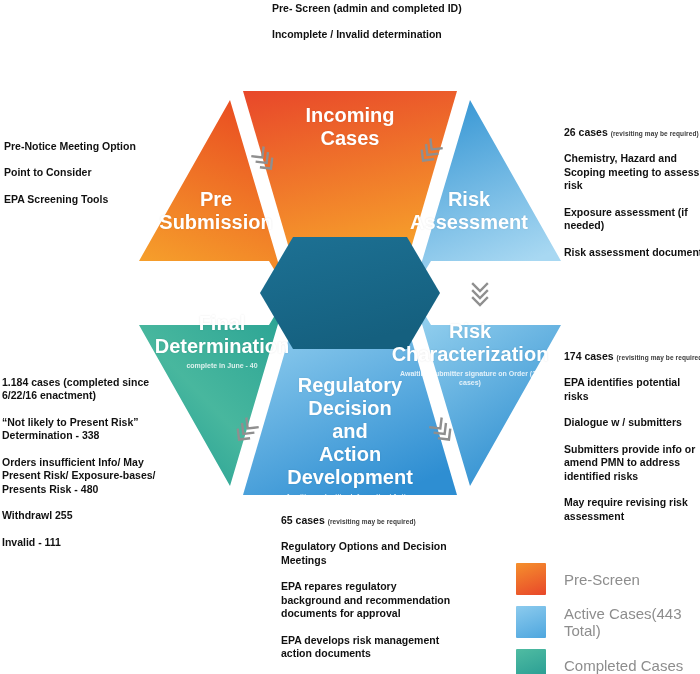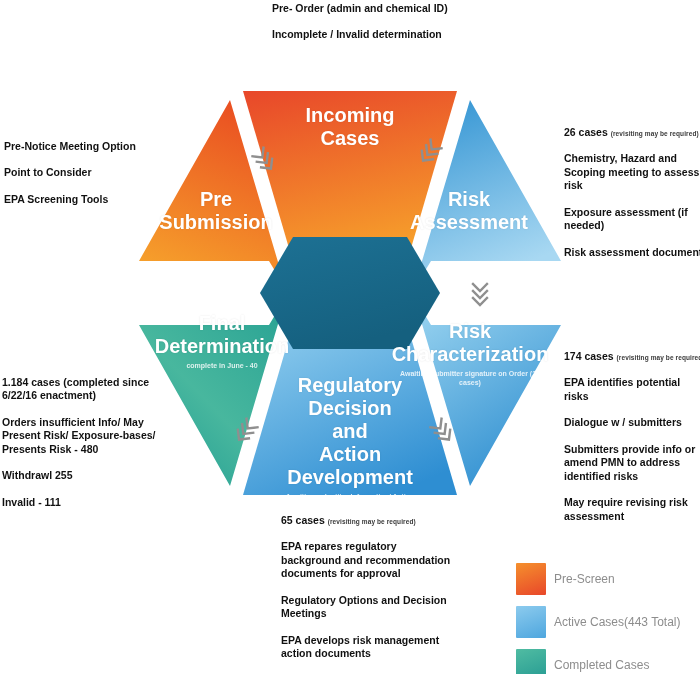--- a/index.html
+++ b/index.html
@@ -35,28 +35,28 @@
     color:#fff;pointer-events:none;
   }
   #hubText .h{font-size:14.5px;font-weight:bold;line-height:1.2;display:block;}
   #hubText .d{font-size:6.2px;font-weight:bold;line-height:1.3;margin-top:7px;display:block;
               color:rgba(255,255,255,.95);}
 
   
   #legend{position:absolute;left:516px;top:563px;width:180px;}
   .legRow{display:flex;align-items:center;height:32px;margin-bottom:11px;}
   .legSw{width:30px;height:32px;flex:0 0 30px;border-radius:1px;}
-  .legTx{margin-left:8px;font-size:12px;color:#8d8d8d;font-weight:normal;
+  .legTx{margin-left:18px;font-size:15px;color:#8d8d8d;font-weight:normal;
          font-family:"Liberation Sans","DejaVu Sans",sans-serif;}
 </style>
 </head>
 <body>
 
 <div class="abs note" style="left:272px;top:2px;width:190px;">
-  <div class="ln">Pre- Order (admin and chemical ID)</div>
+  <div class="ln">Pre- Screen (admin and completed ID)</div>
   <div class="ln">Incomplete / Invalid determination</div>
 </div>
 
 <div class="abs note" style="left:4px;top:140px;width:175px;">
   <div class="ln">Pre-Notice Meeting Option</div>
   <div class="ln">Point to Consider</div>
   <div class="ln">EPA Screening Tools</div>
 </div>
 
 <div class="abs note" style="left:564px;top:126px;width:140px;">
@@ -78,27 +78,28 @@
   <div class="ln">Dialogue w / submitters</div>
   <div class="ln">Submitters provide info or amend PMN to address identified risks</div>
   <div class="ln">May require revising risk assessment</div>
 </div>
 
 <div class="abs note" style="left:281px;top:514px;width:175px;">
   <div class="ln">
     <span>65 cases</span>
     <span class="sub">(revisiting may be required)</span>
   </div>
+  <div class="ln">Regulatory Options and Decision Meetings</div>
   <div class="ln">EPA repares regulatory background and recommendation documents for approval</div>
-  <div class="ln">Regulatory Options and Decision Meetings</div>
   <div class="ln">EPA develops risk management action documents</div>
 </div>
 
 <div class="abs note" style="left:2px;top:376px;width:160px;">
   <div class="ln">1.184 cases  (completed since 6/22/16 enactment)</div>
+  <div class="ln">“Not likely to Present Risk” Determination - 338</div>
   <div class="ln">Orders insufficient Info/ May Present Risk/ Exposure-bases/ Presents Risk - 480</div>
   <div class="ln">Withdrawl 255</div>
   <div class="ln">Invalid - 111</div>
 </div>
 
 <div id="wheel">
   <svg width="440" height="430" viewBox="0 0 440 430" xmlns="http://www.w3.org/2000/svg">
     <defs>
       <linearGradient id="gIncoming" x1="0" y1="0" x2="0.25" y2="1">
         <stop offset="0%" stop-color="#e8472a"></stop>

